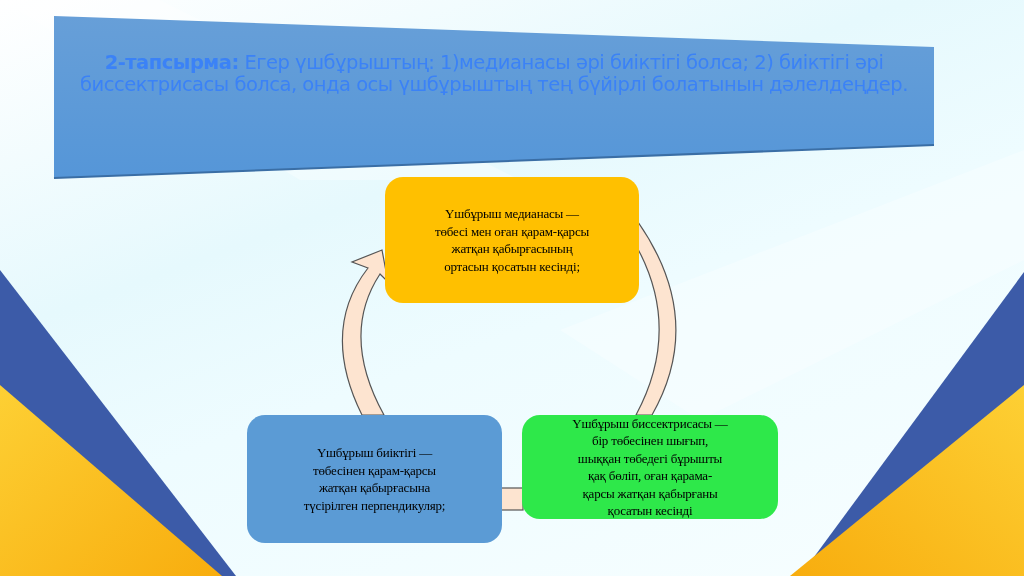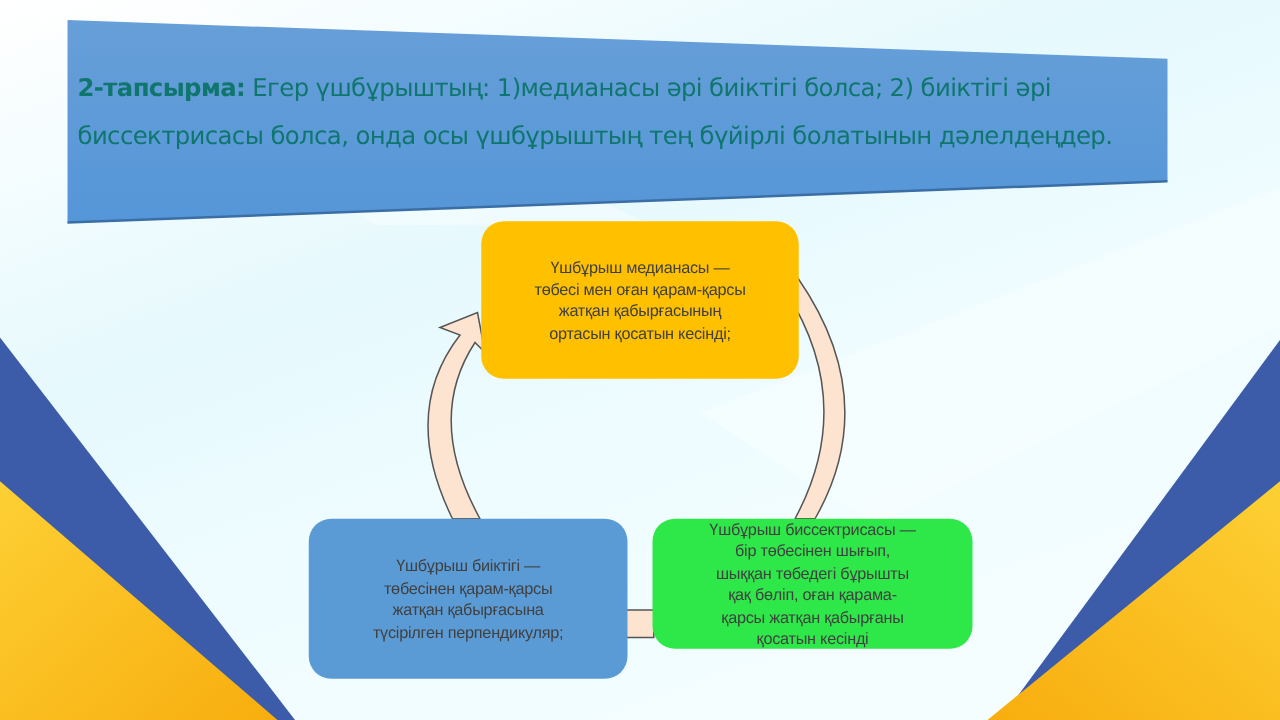--- a/index.html
+++ b/index.html
@@ -4,29 +4,29 @@
   <style>
     html, body { margin: 0; padding: 0; }
     body {
       width: 1024px; height: 576px; overflow: hidden; position: relative;
       font-family: "Liberation Sans", "DejaVu Sans", sans-serif;
       background: linear-gradient(160deg, #ffffff 0%, #e6f9fd 35%, #eefcff 55%, #f7feff 100%);
     }
     .bg-svg { position: absolute; left: 0; top: 0; width: 1024px; height: 576px; }
     .banner-text {
       position: absolute; left: 62px; top: 52px; width: 864px;
-      color: #0f766e; font-size: 19.5px; line-height: 38px;
+      text-align: center; color: #3b82f6; font-size: 19.5px; line-height: 22px;
       font-family: "DejaVu Sans", sans-serif; letter-spacing: -0.5px;
     }
     .banner-text b { font-weight: bold; }
     .box {
       position: absolute; border-radius: 18px; box-sizing: border-box;
       display: flex; align-items: center; justify-content: center; text-align: center;
-      font-family: Liberation Sans, sans-serif; font-size: 13px; line-height: 17.5px;
-      color: #404040; padding: 6px 14px; white-space: pre-line; letter-spacing: -0.2px;
+      font-family: Liberation Serif, serif; font-size: 13px; line-height: 17.5px;
+      color: #000000; padding: 6px 14px; white-space: pre-line; letter-spacing: -0.2px;
     }
     .box-yellow { left: 385px; top: 177px; width: 254px; height: 126px; background: #ffc000; }
     .box-green  { left: 522px; top: 415px; width: 256px; height: 104px; background: #2ee84a; }
     .box-blue   { left: 247px; top: 415px; width: 255px; height: 128px; background: #5b9bd5; }
   </style>
 </head>
 <body>
 
 <svg class="bg-svg" viewBox="0 0 1024 576">
   <defs>

